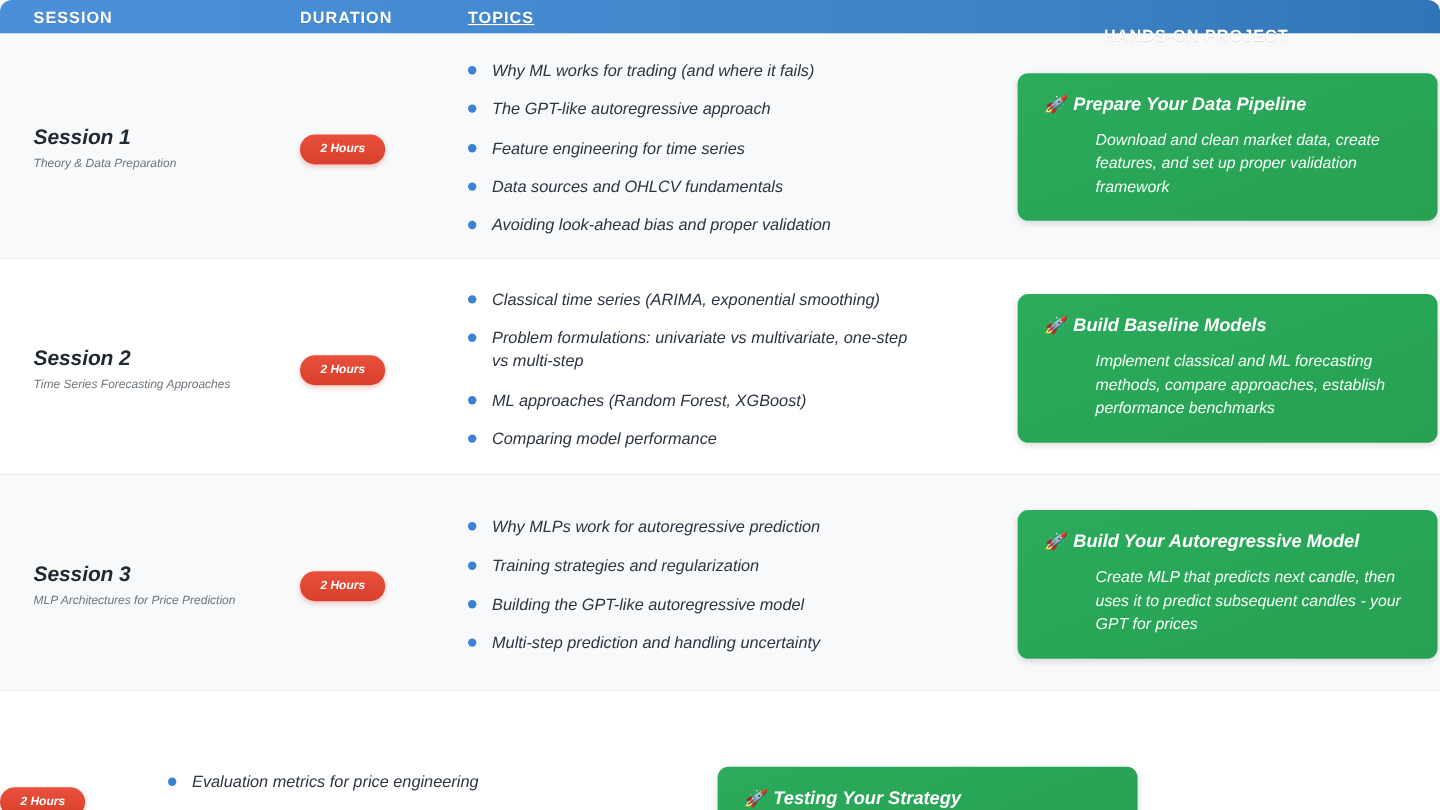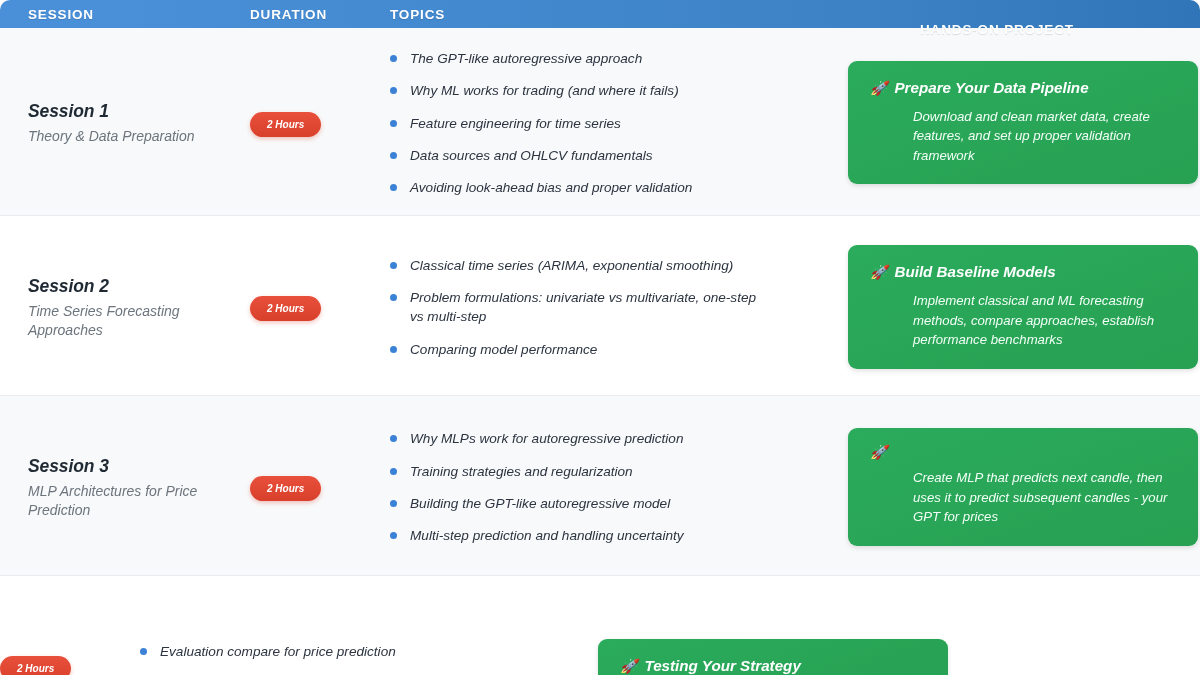--- a/index.html
+++ b/index.html
@@ -36,21 +36,21 @@
     color: #ffffff;
     text-shadow: 0 1px 1px rgba(0,0,0,0.12);
   }
 
   
   .col-session  { width: 250px; padding-left: 28px; flex: none; }
   .col-duration { width: 140px; flex: none; }
   .col-topics   { width: 458px; flex: none; }
   .col-project  { width: 352px; flex: none; }
 
-  .table-header .col-topics { padding-left: 0; }
+  .table-header .col-topics { padding-left: 0; text-decoration: underline; }
   .table-header .col-duration { padding-left: 0; }
   .table-header .col-project { padding-left: 72px; margin-top: 31px; }
 
   
   .row {
     display: flex;
     align-items: center;
     border-bottom: 1px solid #e9ecef;
     background: #ffffff;
     padding-top: 18px;
@@ -64,21 +64,21 @@
   .session-cell { padding-top: 4px; }
   .session-title {
     font-size: 17.5px;
     font-weight: bold;
     color: #1f2933;
     line-height: 1.25;
     letter-spacing: -0.1px;
   }
   .session-subtitle {
     margin-top: 4px;
-    font-size: 14px;
+    font-size: 10px;
     color: #6c757d;
     line-height: 1.38;
     max-width: 190px;
   }
 
   
   .duration-cell { padding-top: 6px; }
   .duration-badge {
     display: inline-block;
     background: linear-gradient(180deg, #e8503c 0%, #d9402c 100%);
@@ -155,22 +155,22 @@
 
   <div id="rows-container">
       <div class="row alt">
         <div class="col-session session-cell">
           <div class="session-title">Session 1</div>
           <div class="session-subtitle">Theory &amp; Data Preparation</div>
         </div>
         <div class="col-duration duration-cell"><span class="duration-badge">2 Hours</span></div>
         <div class="col-topics topics-cell">
           <ul class="topic-list">
+            <li class="topic-item"><span class="topic-bullet"></span><span>Why ML works for trading (and where it fails)</span></li>
             <li class="topic-item"><span class="topic-bullet"></span><span>The GPT-like autoregressive approach</span></li>
-            <li class="topic-item"><span class="topic-bullet"></span><span>Why ML works for trading (and where it fails)</span></li>
             <li class="topic-item"><span class="topic-bullet"></span><span>Feature engineering for time series</span></li>
             <li class="topic-item"><span class="topic-bullet"></span><span>Data sources and OHLCV fundamentals</span></li>
             <li class="topic-item"><span class="topic-bullet"></span><span>Avoiding look-ahead bias and proper validation</span></li>
           </ul>
         </div>
         <div class="col-project project-cell">
           <div class="project-card">
             <div class="project-title">
               <span class="project-icon">🚀</span>
               <span>Prepare Your Data Pipeline</span>
@@ -182,20 +182,21 @@
       <div class="row">
         <div class="col-session session-cell">
           <div class="session-title">Session 2</div>
           <div class="session-subtitle">Time Series Forecasting Approaches</div>
         </div>
         <div class="col-duration duration-cell"><span class="duration-badge">2 Hours</span></div>
         <div class="col-topics topics-cell">
           <ul class="topic-list">
             <li class="topic-item"><span class="topic-bullet"></span><span>Classical time series (ARIMA, exponential smoothing)</span></li>
             <li class="topic-item"><span class="topic-bullet"></span><span>Problem formulations: univariate vs multivariate, one-step vs multi-step</span></li>
+            <li class="topic-item"><span class="topic-bullet"></span><span>ML approaches (Random Forest, XGBoost)</span></li>
             <li class="topic-item"><span class="topic-bullet"></span><span>Comparing model performance</span></li>
           </ul>
         </div>
         <div class="col-project project-cell">
           <div class="project-card">
             <div class="project-title">
               <span class="project-icon">🚀</span>
               <span>Build Baseline Models</span>
             </div>
             <div class="project-desc">Implement classical and ML forecasting methods, compare approaches, establish performance benchmarks</div>
@@ -213,30 +214,31 @@
             <li class="topic-item"><span class="topic-bullet"></span><span>Why MLPs work for autoregressive prediction</span></li>
             <li class="topic-item"><span class="topic-bullet"></span><span>Training strategies and regularization</span></li>
             <li class="topic-item"><span class="topic-bullet"></span><span>Building the GPT-like autoregressive model</span></li>
             <li class="topic-item"><span class="topic-bullet"></span><span>Multi-step prediction and handling uncertainty</span></li>
           </ul>
         </div>
         <div class="col-project project-cell">
           <div class="project-card">
             <div class="project-title">
               <span class="project-icon">🚀</span>
+              <span>Build Your Autoregressive Model</span>
             </div>
             <div class="project-desc">Create MLP that predicts next candle, then uses it to predict subsequent candles - your GPT for prices</div>
           </div>
         </div>
       </div>
       <div class="row">
         <div class="col-duration duration-cell"><span class="duration-badge">2 Hours</span></div>
         <div class="col-topics topics-cell">
           <ul class="topic-list">
-            <li class="topic-item"><span class="topic-bullet"></span><span>Evaluation compare for price prediction</span></li>
+            <li class="topic-item"><span class="topic-bullet"></span><span>Evaluation metrics for price engineering</span></li>
             <li class="topic-item"><span class="topic-bullet"></span><span>Walk-forward validation methodology</span></li>
           </ul>
         </div>
         <div class="col-project project-cell">
           <div class="project-card">
             <div class="project-title">
               <span class="project-icon">🚀</span>
               <span>Testing Your Strategy</span>
             </div>
           </div>

